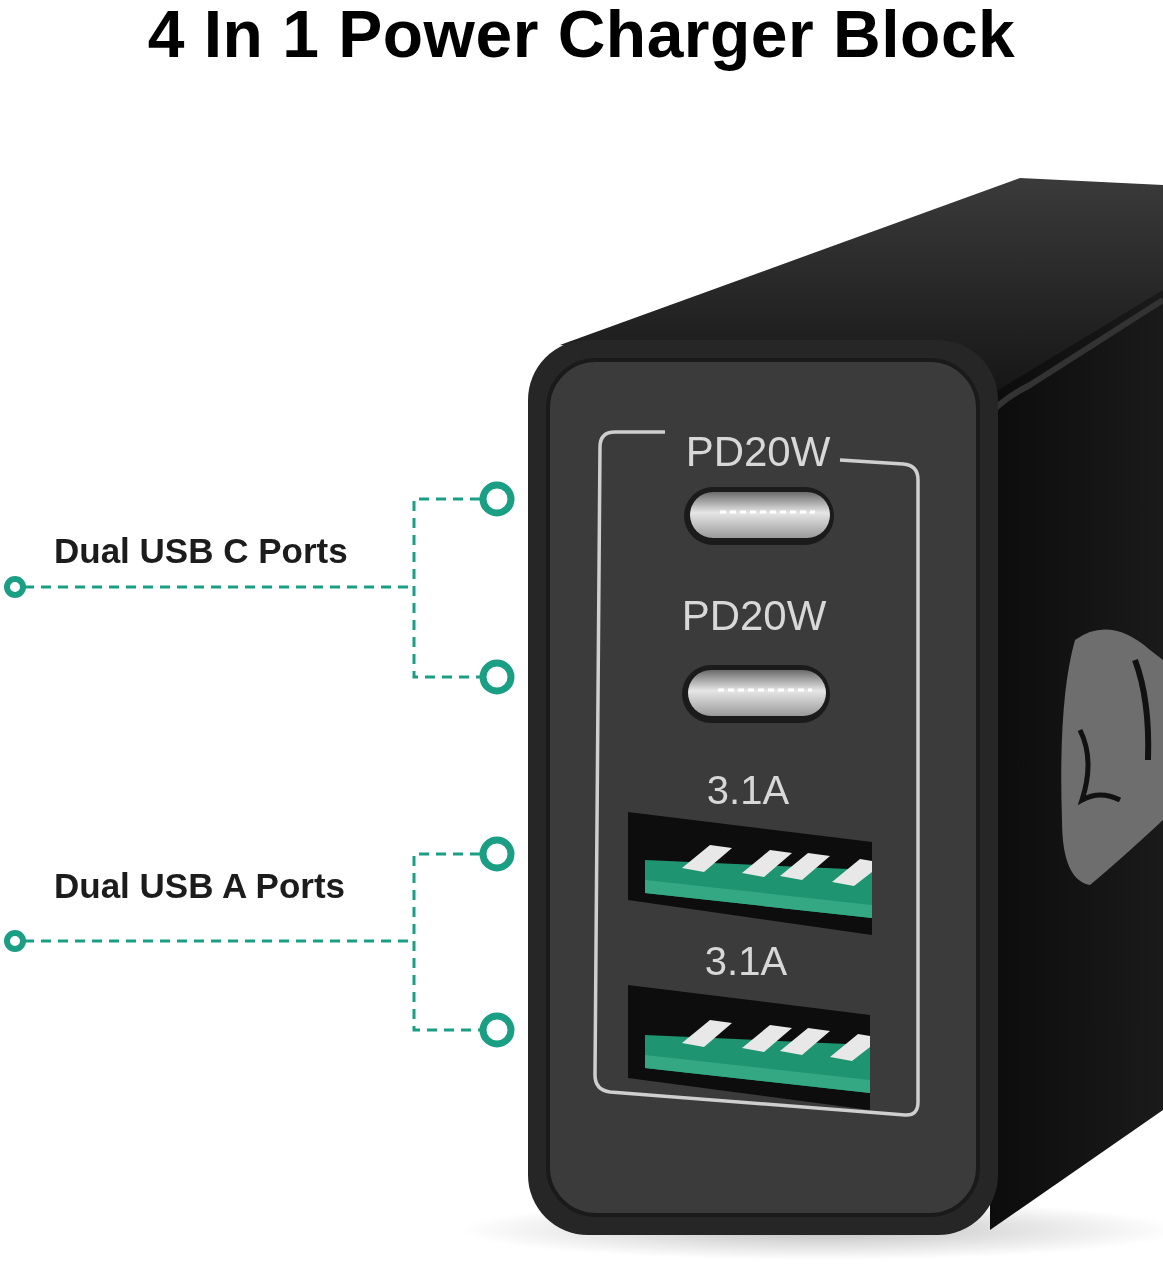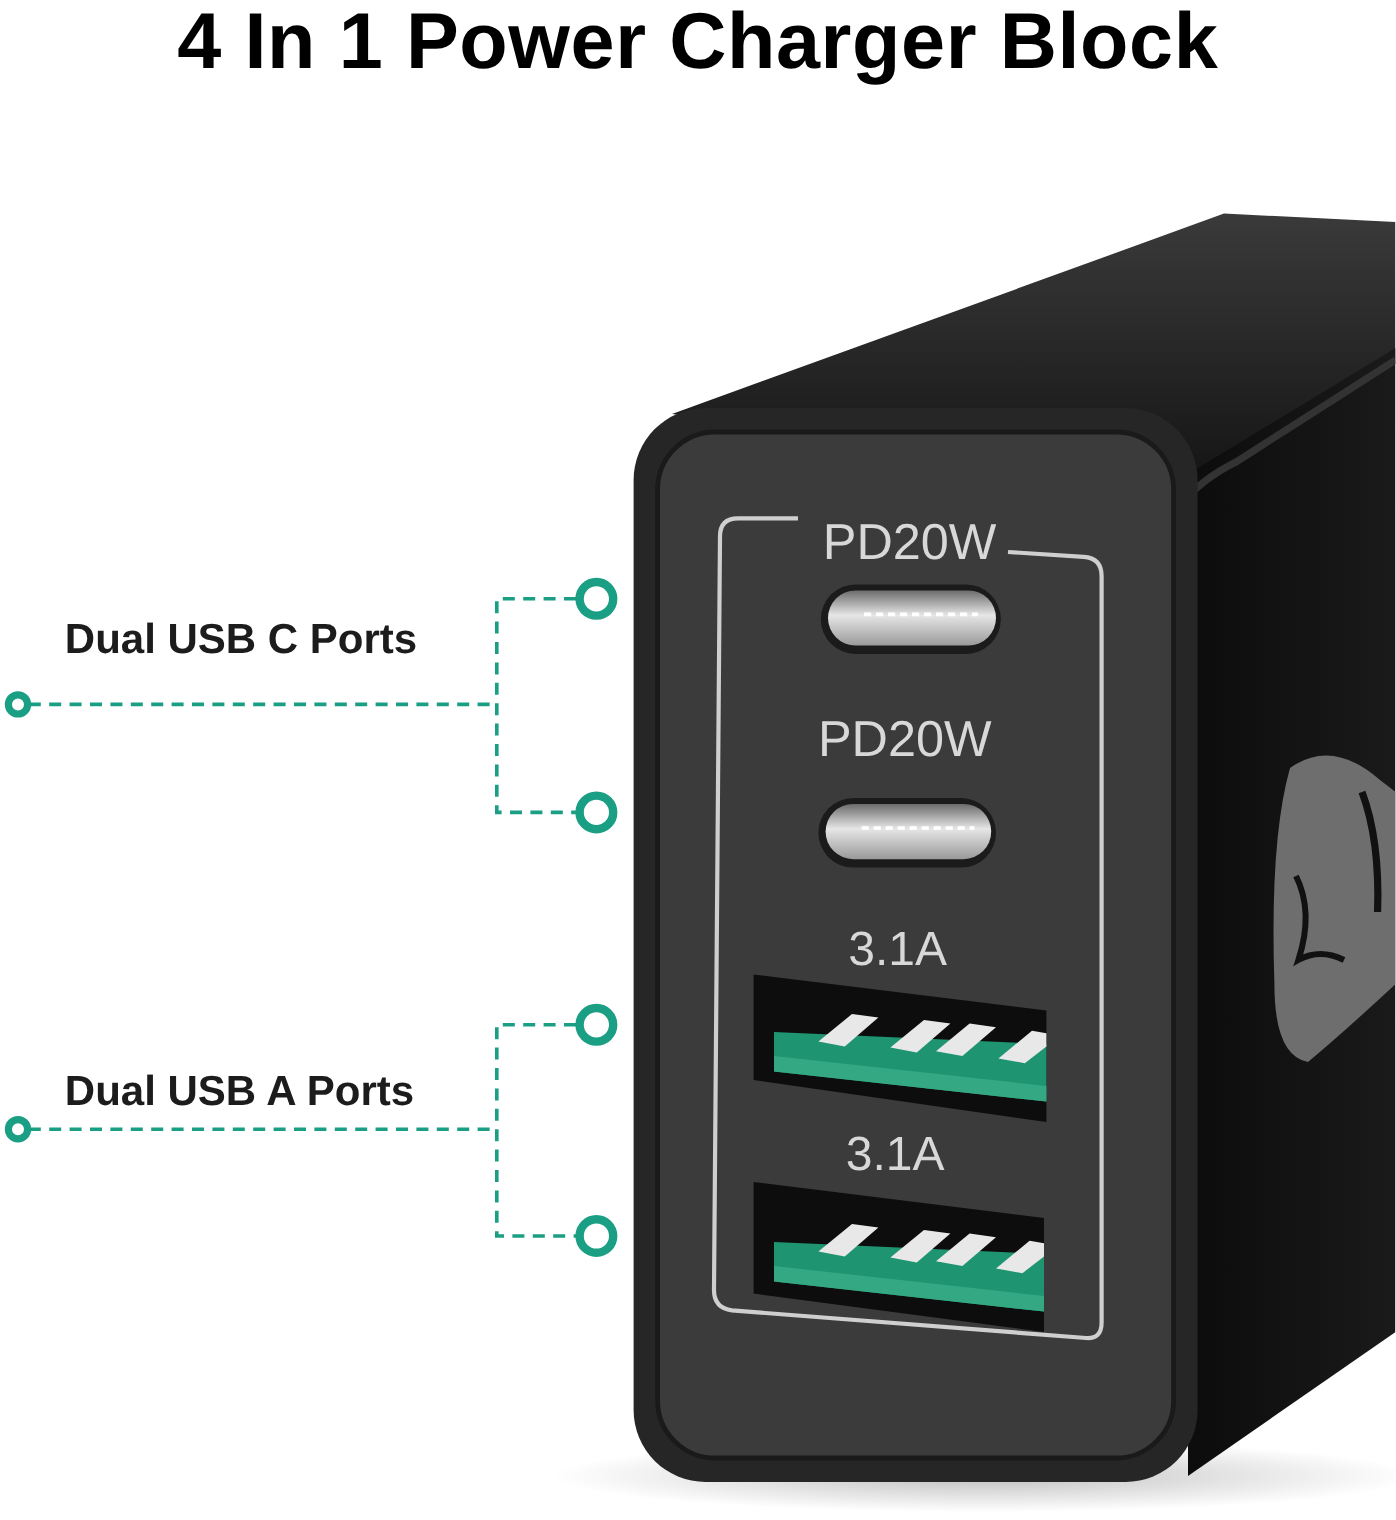--- a/index.html
+++ b/index.html
@@ -106,14 +106,14 @@
 
   <g stroke="#1a9e84" stroke-width="3" fill="none" stroke-dasharray="10 7">
     <line x1="24" y1="941" x2="414" y2="941"></line>
     <polyline points="480,854 414,854 414,1030 480,1030"></polyline>
   </g>
   <circle cx="15" cy="941" r="8" fill="none" stroke="#1a9e84" stroke-width="6"></circle>
   <circle cx="497" cy="854" r="14" fill="#ffffff" stroke="#1a9e84" stroke-width="7"></circle>
   <circle cx="497" cy="1030" r="14" fill="#ffffff" stroke="#1a9e84" stroke-width="7"></circle>
 </svg>
 
-<div class="callout-label" style="left:54px; top:513px;">Dual USB C Ports</div>
-<div class="callout-label" style="left:54px; top:890px;">Dual USB A Ports</div>
+<div class="callout-label" style="left:54px; top:531px;">Dual USB C Ports</div>
+<div class="callout-label" style="left:54px; top:866px;">Dual USB A Ports</div>
 
 </body></html>

